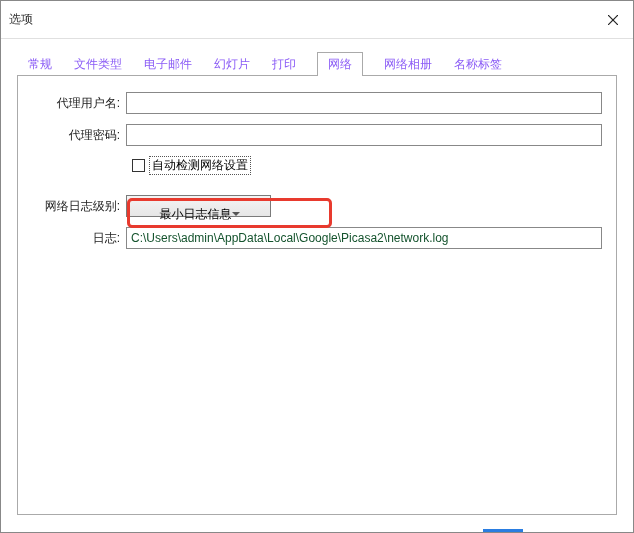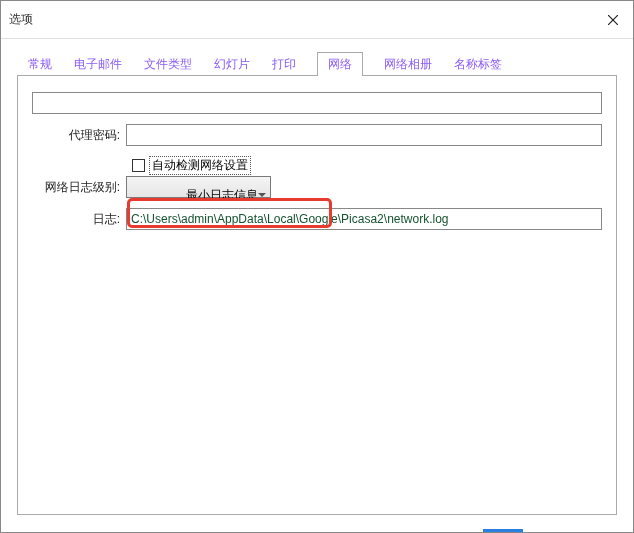--- a/index.html
+++ b/index.html
@@ -87,21 +87,21 @@
     border: 1px solid #888;
     padding: 2px 4px;
     font-family: inherit;
     font-size: 12px;
     background: #fff;
   }
   .checkbox-row {
     display: flex;
     align-items: center;
     margin-left: 100px;
-    margin-bottom: 1px;
+    margin-bottom: 20px;
     position: relative;
   }
   .cb {
     width: 13px;
     height: 13px;
     border: 1px solid #333;
     margin-right: 4px;
     background: #fff;
     flex-shrink: 0;
   }
@@ -121,21 +121,21 @@
     pointer-events: none;
     z-index: 5;
   }
   .select {
     width: 145px;
     height: 22px;
     border: 1px solid #7a7a7a;
     background: linear-gradient(#f4f4f4,#e6e6e6);
     display: flex;
     align-items: center;
-    justify-content: flex-end;
+    justify-content: center;
     padding: 16px 4px 0 6px;
     cursor: pointer;
   }
   .select .arrow {
     width: 0; height: 0;
     border-left: 4px solid transparent;
     border-right: 4px solid transparent;
     border-top: 4px solid #555;
   }
   .readonly {
@@ -166,34 +166,35 @@
       <line x1="0" y1="0" x2="10" y2="10" stroke="#222" stroke-width="1.2"></line>
       <line x1="10" y1="0" x2="0" y2="10" stroke="#222" stroke-width="1.2"></line>
     </svg>
   </div>
 </div>
 
 <div class="content">
 
   <div class="tabs">
     <div class="tab">常规</div>
+    <div class="tab">文件类型</div>
     <div class="tab">电子邮件</div>
-    <div class="tab">文件类型</div>
     <div class="tab">幻灯片</div>
     <div class="tab">打印</div>
     <div class="tab spacer"></div>
     <div class="tab active">网络</div>
     <div class="tab spacer"></div>
     <div class="tab">网络相册</div>
     <div class="tab">名称标签</div>
   </div>
 
   <div class="panel">
 
     <div class="form-row">
+      <div class="lbl">代理用户名:</div>
       <input class="text-input" type="text" value="" style="">
     </div>
 
     <div class="form-row">
       <div class="lbl">代理密码:</div>
       <input class="text-input" type="password" value="" style="">
     </div>
 
     <div class="checkbox-row">
       <div class="cb"></div>

